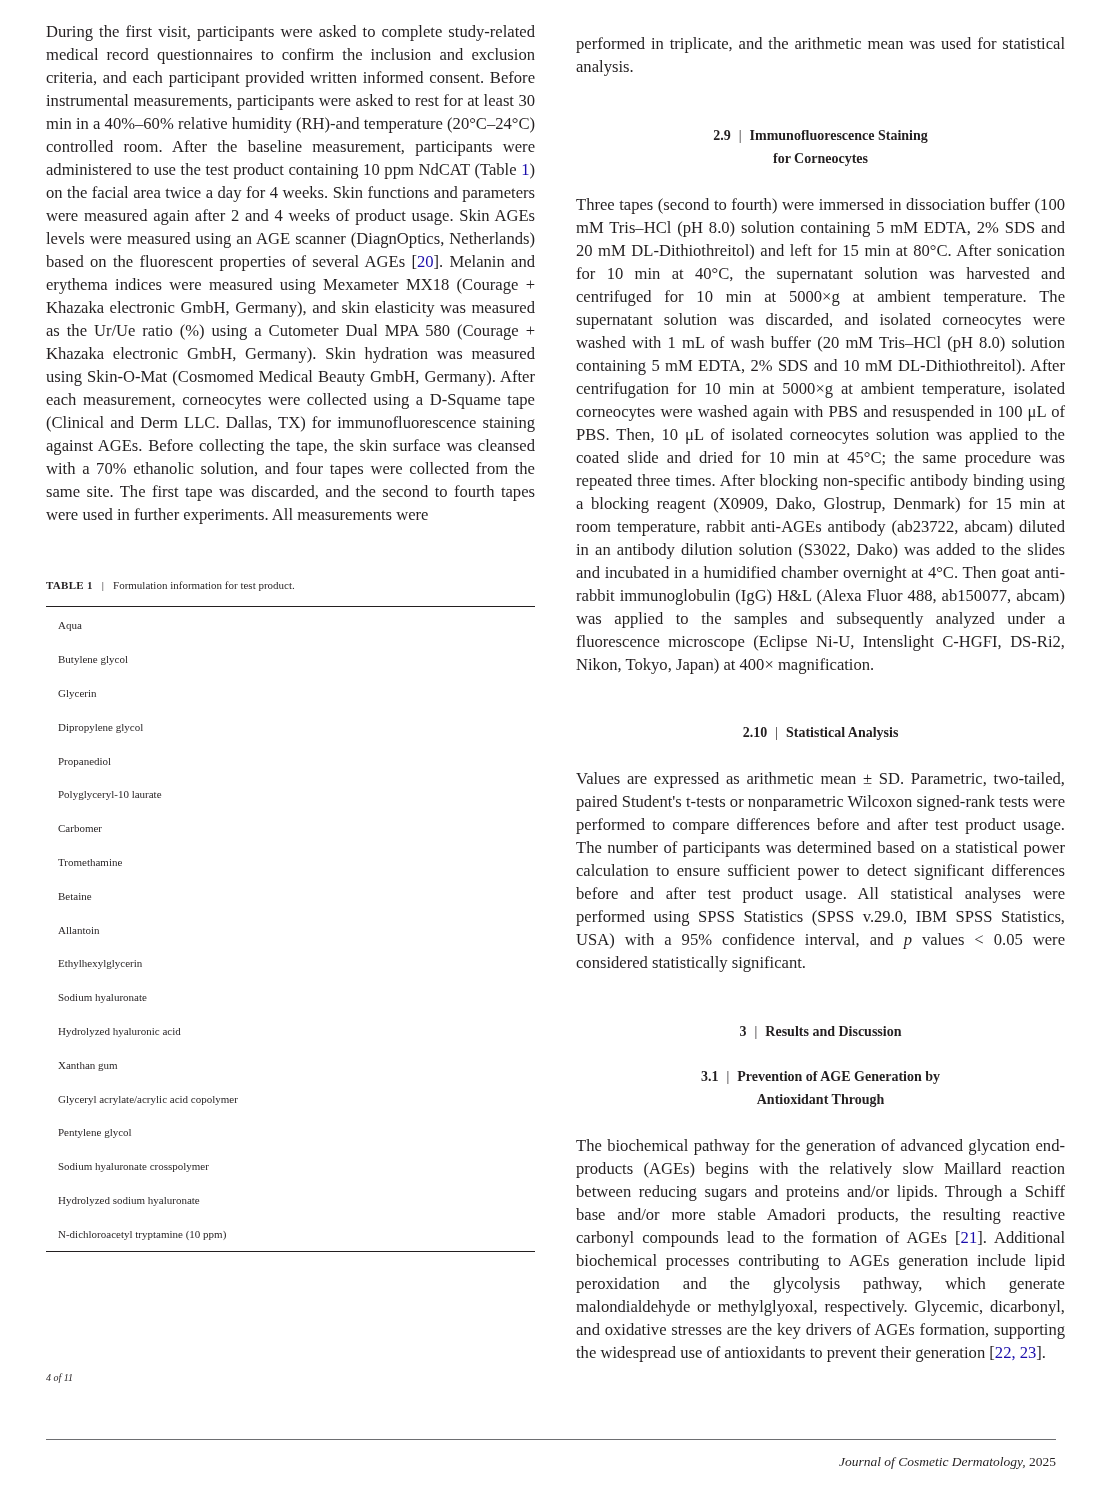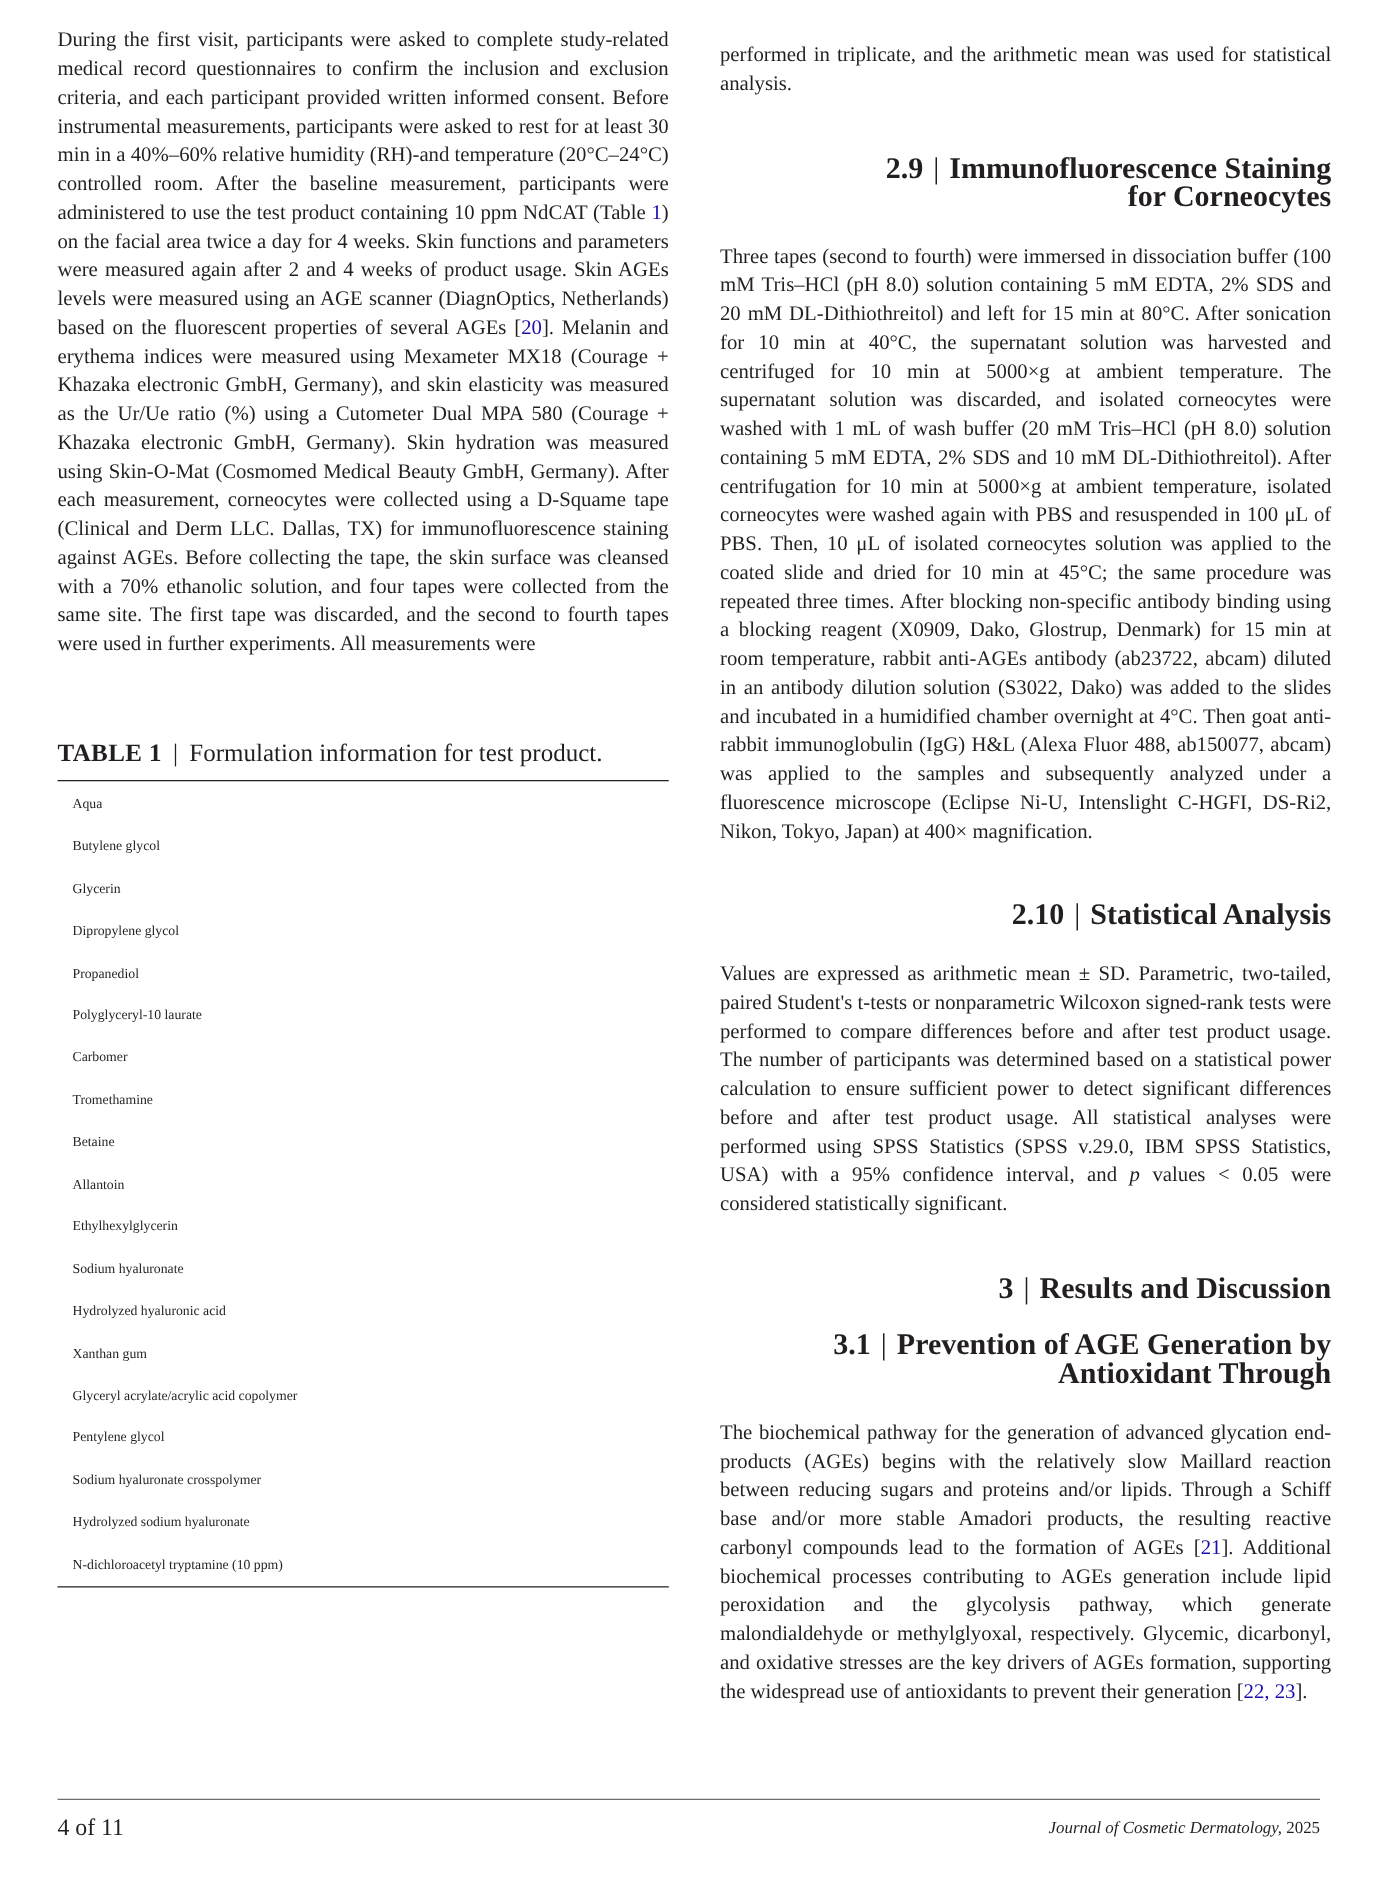--- a/index.html
+++ b/index.html
@@ -10,44 +10,44 @@
     }
     .col {
       position: absolute; top: 20px; width: 489px;
       font-size: 16.6px; line-height: 23px; text-align: justify;
     }
     .col-left { left: 46px; }
     .col-right { left: 576px; margin-top: 12px; }
     p { margin: 0; }
     .link { color: #1a0dab; }
     .sec-head {
-      font-weight: bold; font-size: 24px; line-height: 23px;
-      margin: 0; text-align: right;
+      font-weight: bold; font-size: 14px; line-height: 23px;
+      margin: 0; text-align: center;
     }
     .sec-head .num { margin-right: 0; }
     .sec-head .bar { font-weight: normal; margin: 0 8px; }
     .table-caption {
-      margin-top: 67px; font-size: 20px; line-height: 20px;
+      margin-top: 49px; font-size: 11px; line-height: 20px;
     }
     .table-caption .lbl { font-weight: bold; letter-spacing: 0.3px; }
     .table-caption .bar { margin: 0 9px; }
     table.formulation {
       width: 489px; border-collapse: collapse; margin-top: 11px;
       border-top: 1.5px solid #231f20; border-bottom: 1.5px solid #231f20;
     }
     table.formulation td {
       font-size: 11px; padding: 0 0 0 12px; height: 33.8px; text-align: left;
     }
     table.formulation tr:first-child td { padding-top: 2px; }
     .footer-rule {
       position: absolute; left: 46px; top: 1439px; width: 1010px;
       border-top: 1.5px solid #6d6e71;
     }
     .footer-page {
-      position: absolute; left: 46px; top: 1452px; font-size: 19px;
+      position: absolute; left: 46px; top: 1372px; font-size: 10px; font-style: italic;
     }
     .footer-journal {
       position: absolute; right: 44px; top: 1454px; font-size: 13.5px; font-style: italic; font-family: Liberation Serif, serif;
     }
     .footer-journal .yr { font-style: normal; }
   </style>
 </head>
 <body>
 
 <div class="col col-left">

